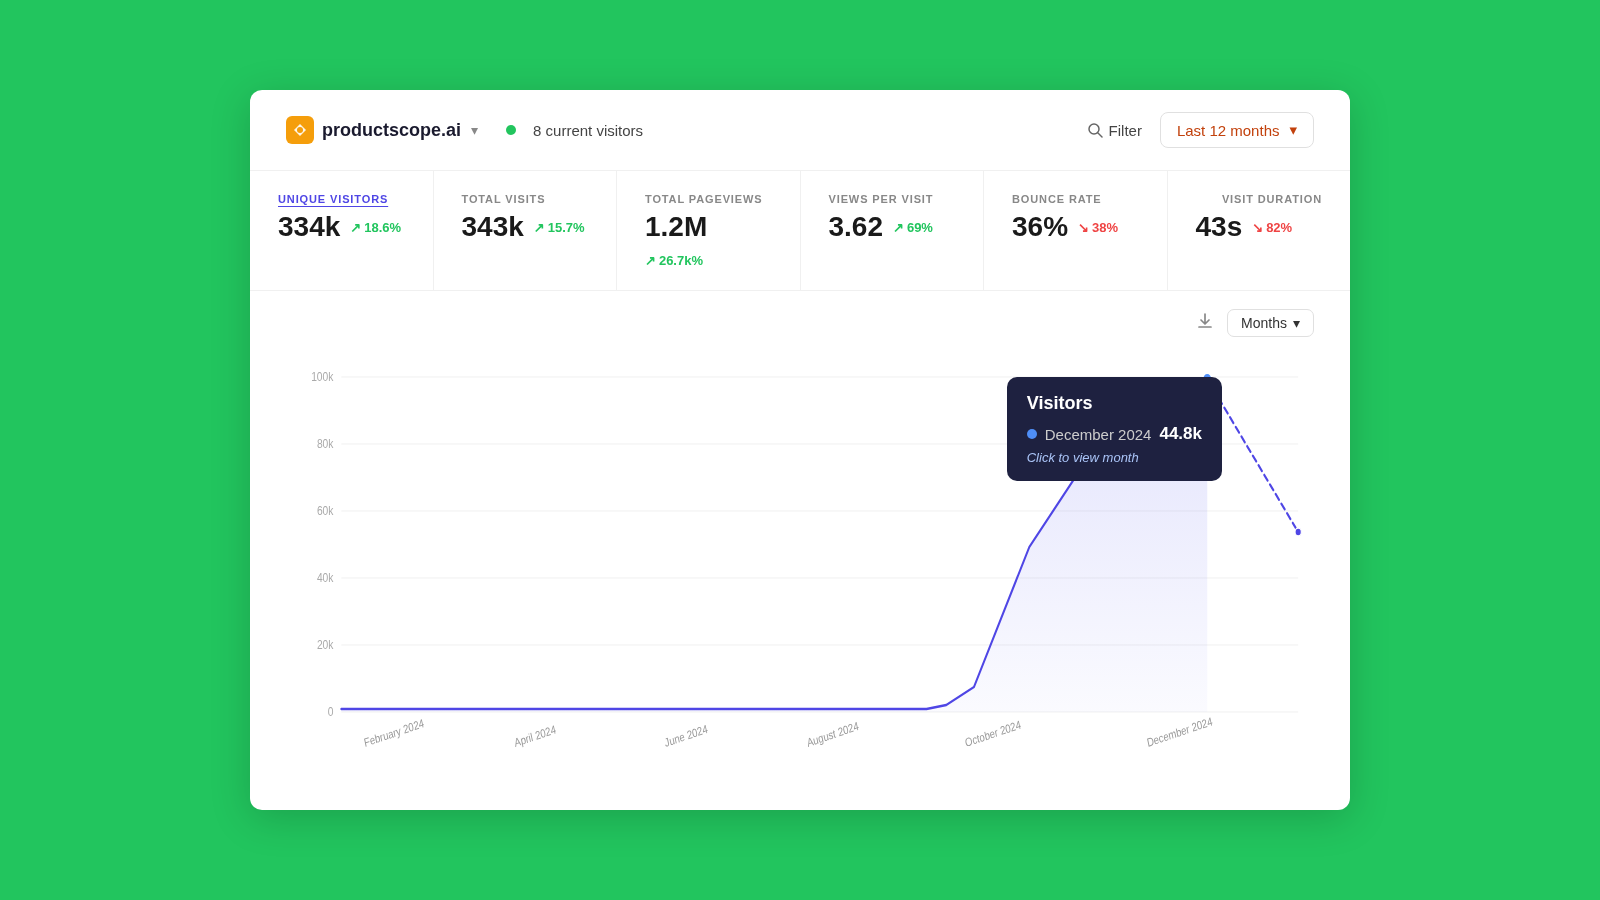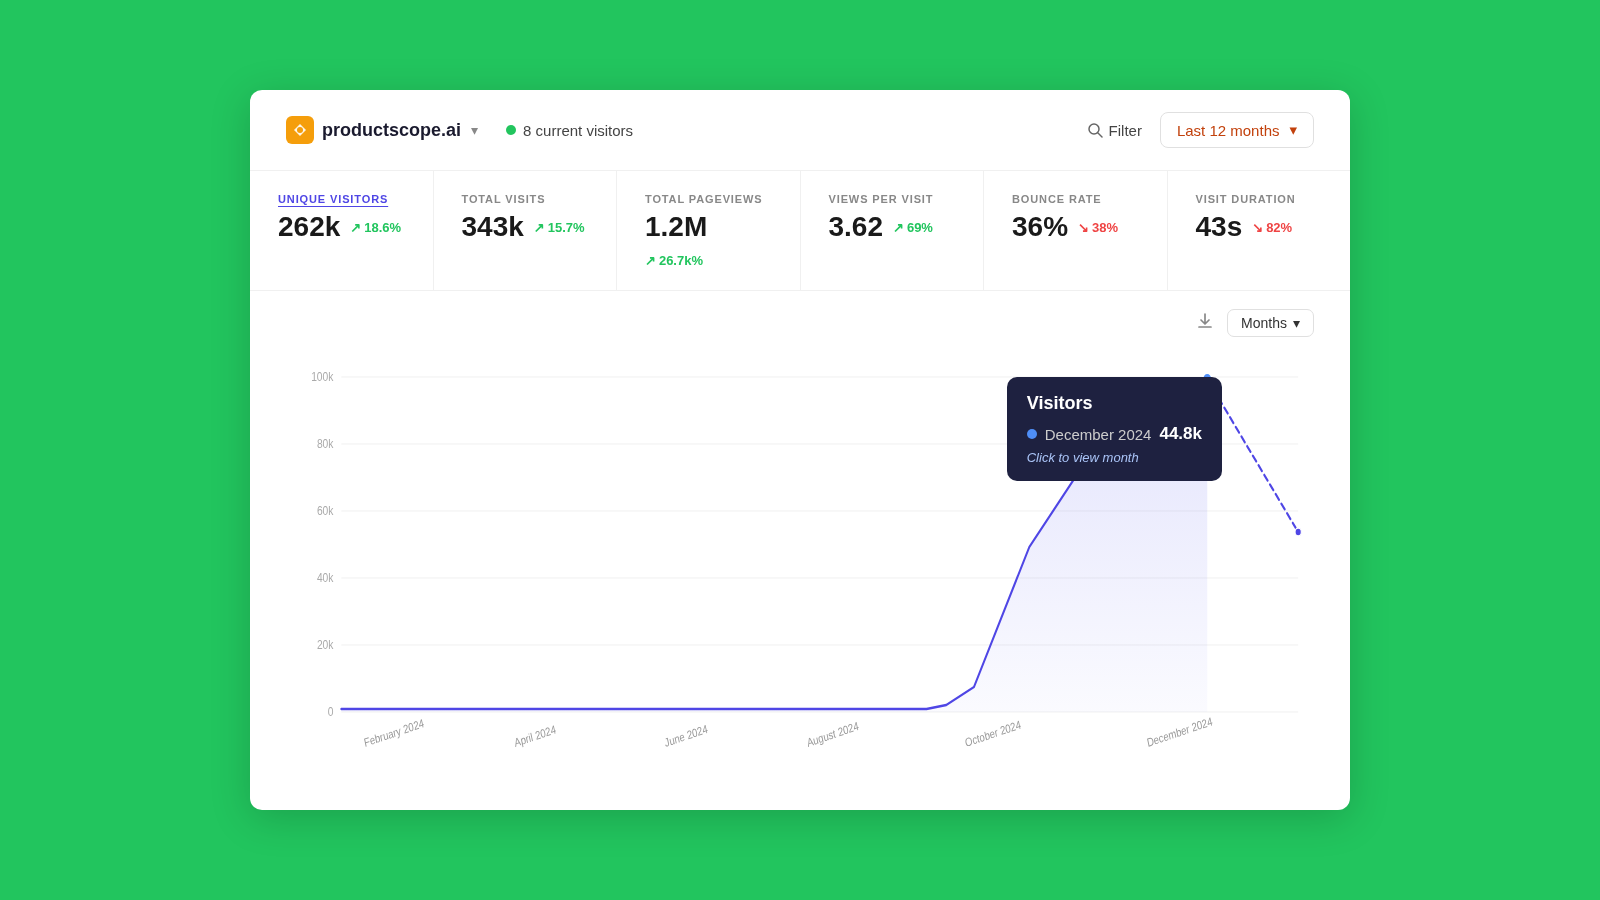--- a/index.html
+++ b/index.html
@@ -49,21 +49,21 @@
       color: #1a1a2e;
     }
     .logo-chevron {
       color: #888;
       font-size: 14px;
       margin-left: 2px;
     }
     .visitors-badge {
       display: flex;
       align-items: center;
-      gap: 7px;
+      gap: 17px;
       font-size: 15px;
       color: #444;
     }
     .dot-green {
       width: 10px;
       height: 10px;
       background: #22c55e;
       border-radius: 50%;
       display: inline-block;
     }
@@ -98,21 +98,21 @@
     .stats-bar {
       display: flex;
       align-items: stretch;
       border-bottom: 1px solid #f0f0f0;
     }
     .stat-item {
       flex: 1;
       padding: 22px 28px;
       border-right: 1px solid #f0f0f0;
     }
-    .stat-item:last-child { border-right: none; }
+    .stat-item:last-child { border-right: none; text-align: right; }
     .stat-label {
       font-size: 11px;
       font-weight: 700;
       letter-spacing: 0.08em;
       color: #888;
       text-transform: uppercase;
       margin-bottom: 6px;
     }
     .stat-label.active {
       color: #4f46e5;
@@ -261,21 +261,21 @@
         <span>Last 12 months</span>
         <span>▾</span>
       </button>
     </div>
   </div>
 
   <div class="stats-bar">
   <div class="stat-item">
         <div class="stat-label active">UNIQUE VISITORS</div>
         <div class="stat-value-row">
-          <span class="stat-value">262k</span>
+          <span class="stat-value">334k</span>
           <span class="stat-change up"><span style="color:#22c55e">↗</span> 18.6%</span>
         </div>
       </div>
       <div class="stat-item">
         <div class="stat-label">TOTAL VISITS</div>
         <div class="stat-value-row">
           <span class="stat-value">343k</span>
           <span class="stat-change up"><span style="color:#22c55e">↗</span> 15.7%</span>
         </div>
       </div>

